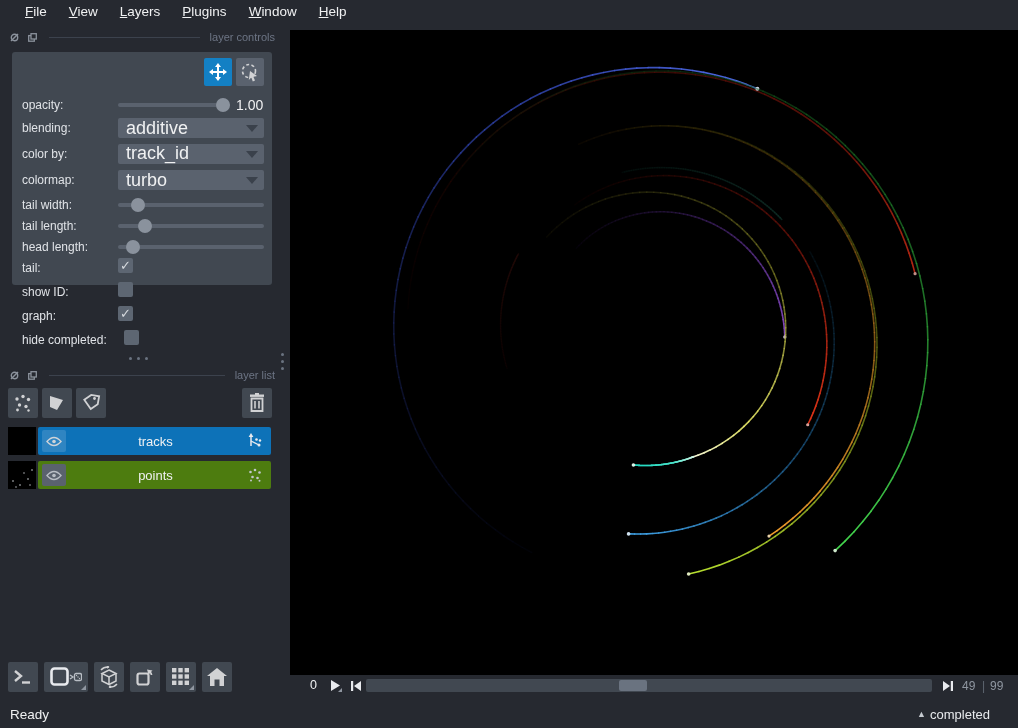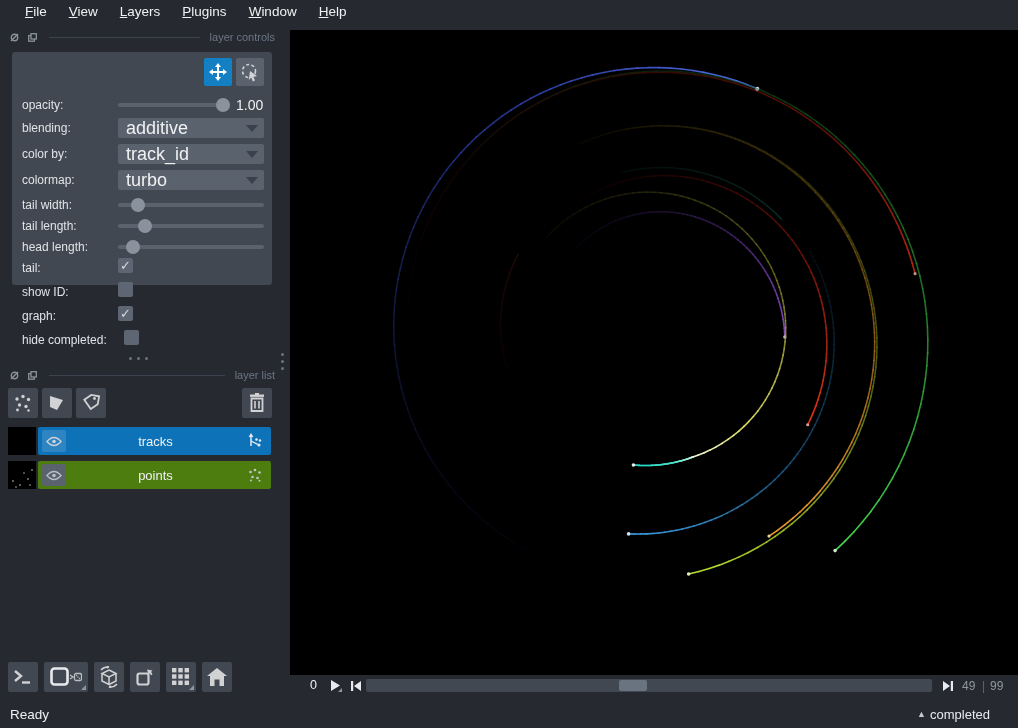--- a/index.html
+++ b/index.html
@@ -118,21 +118,21 @@
     </div>
     <span class="lc-value" style="top:43px;">1.00</span>
 
     <span class="lc-label" style="top:66px;">blending:</span>
     <div class="dropdown" style="top:66px;">
       <span>additive</span>
       <span class="dd-arrow"></span>
     </div>
 
     <span class="lc-label" style="top:92px;">color by:</span>
-    <div class="dropdown" style="top:92px;">
+    <div class="dropdown" style="top:92px;align-items:flex-end;">
       <span>track_id</span>
       <span class="dd-arrow"></span>
     </div>
 
     <span class="lc-label" style="top:118px;">colormap:</span>
     <div class="dropdown" style="top:118px;">
       <span>turbo</span>
       <span class="dd-arrow"></span>
     </div>
 

